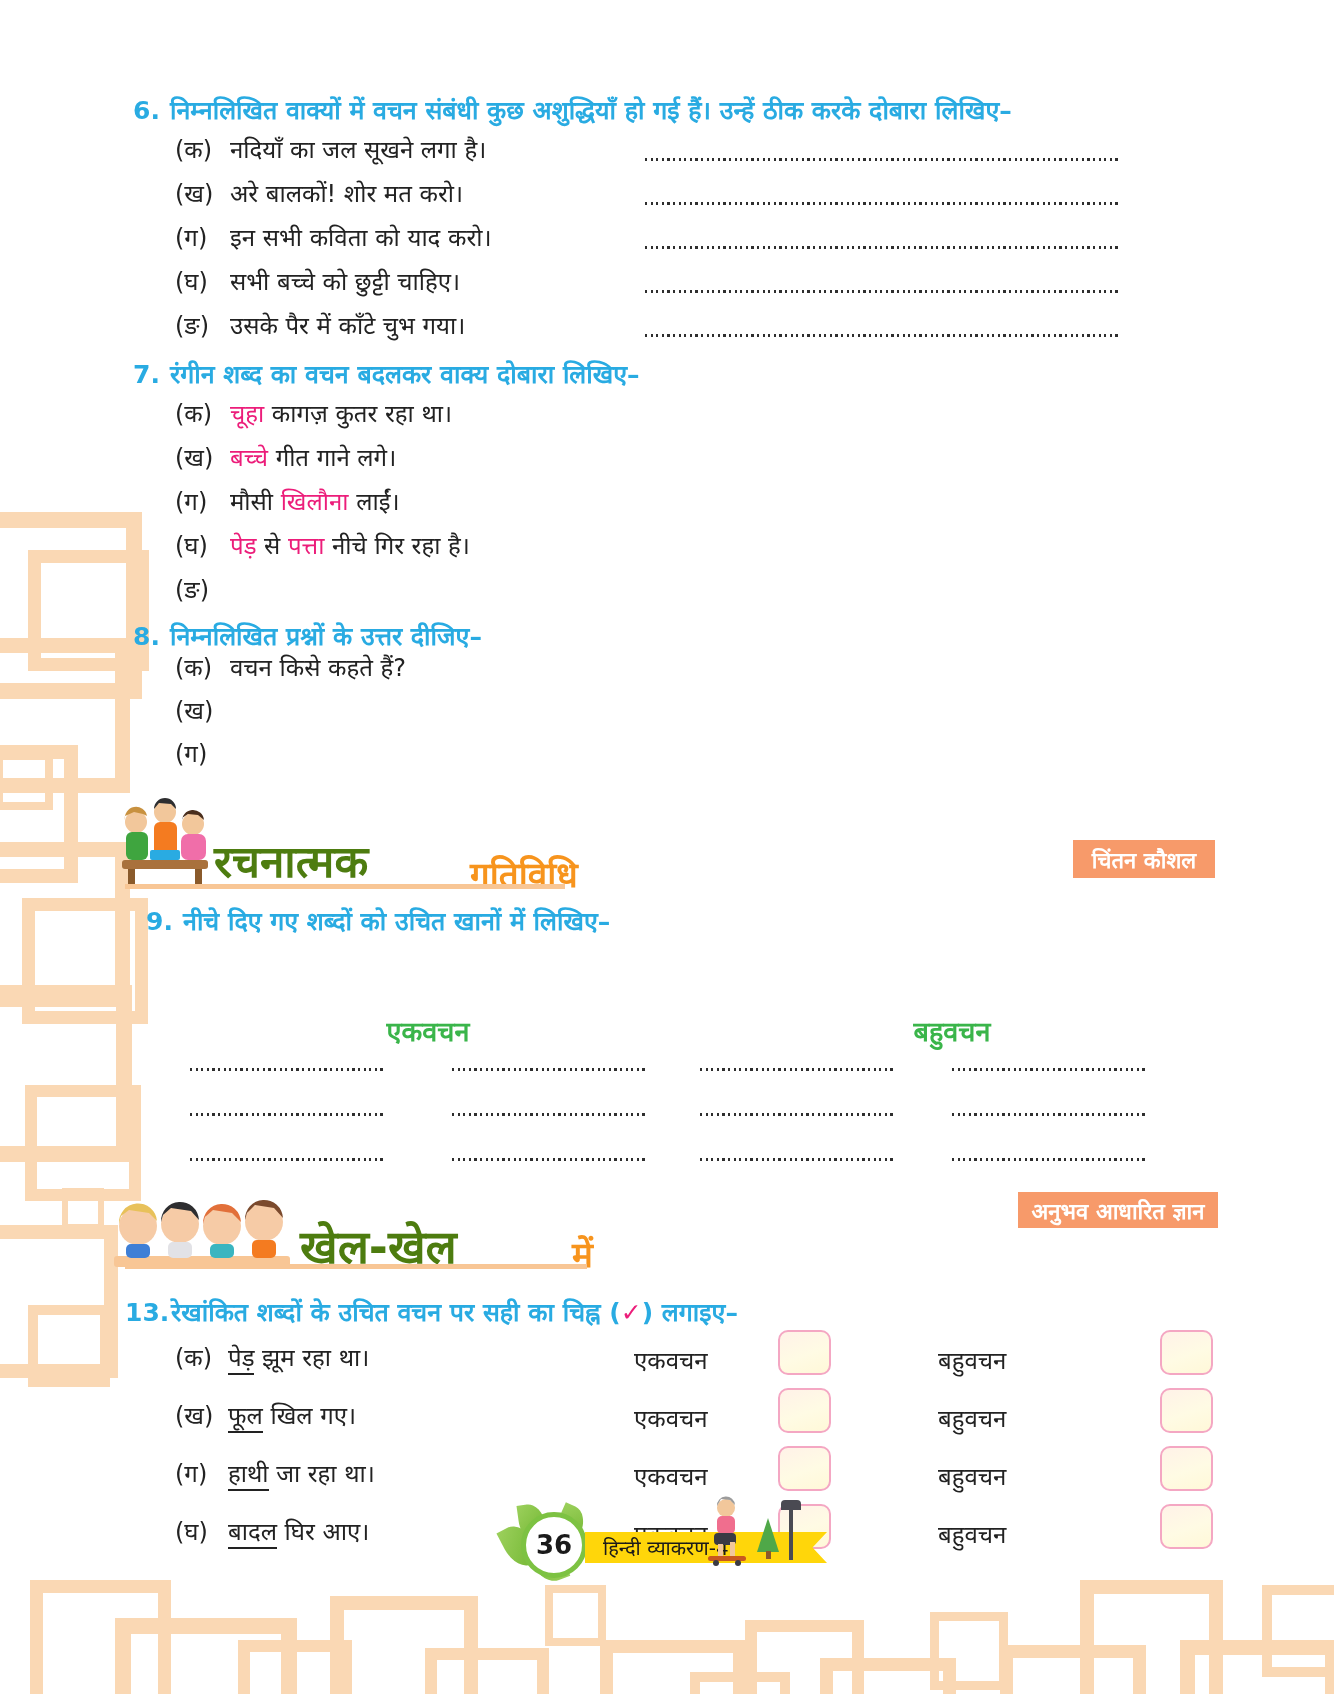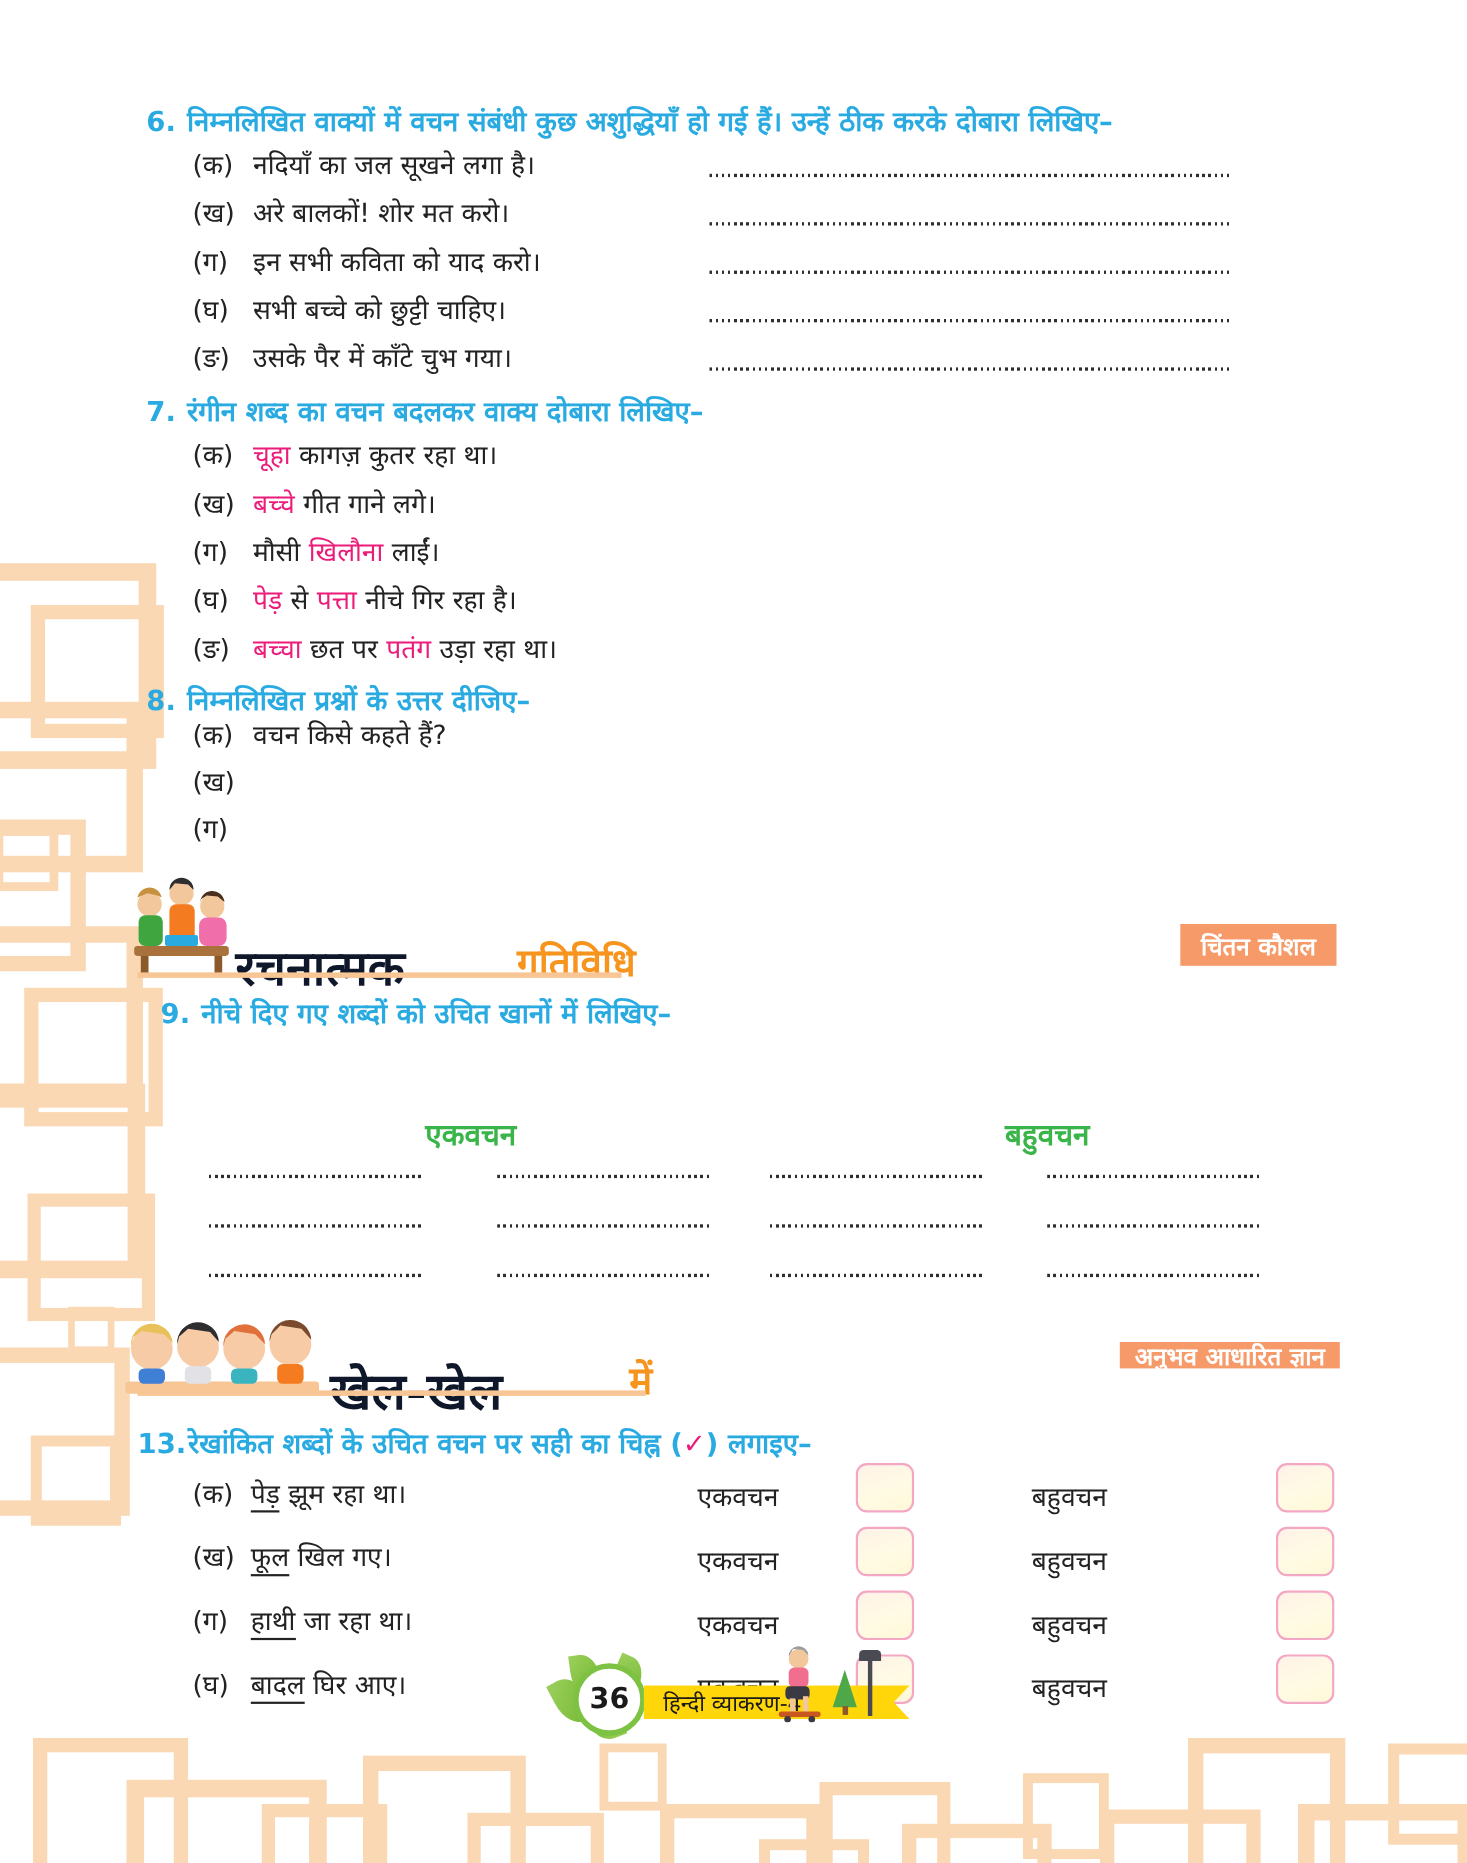--- a/index.html
+++ b/index.html
@@ -16,21 +16,21 @@
   
   .items{position:absolute;left:175px;width:1000px;}
   .row{position:relative;height:44px;font-size:24px;white-space:nowrap;}
   .row .lbl{position:absolute;left:0;top:0;width:50px;}
   .row .txt{position:absolute;left:55px;top:0;}
   .row .dots{position:absolute;left:470px;top:26px;width:473px;height:3px;
     background:repeating-linear-gradient(to right,#2e2e2e 0 2.2px,transparent 2.2px 5.6px);}
   .pk{color:#EC1D7A;}
   .ul{border-bottom:2.5px solid #222;padding-bottom:1px;}
   
-  .sec-title-main{position:absolute;font-weight:bold;color:#0f172a;white-space:nowrap;margin-top:18px;}
+  .sec-title-main{position:absolute;font-weight:bold;color:#4d7c0f;white-space:nowrap;}
   .sec-title-sub{position:absolute;font-weight:bold;color:#F7941D;white-space:nowrap;}
   .sec-rule{position:absolute;height:5px;background:#F8C695;}
   .badge{position:absolute;background:#F79A6A;color:#ffffff;font-weight:bold;font-size:22px;
     display:flex;align-items:center;justify-content:center;white-space:nowrap;}
   
   .bank{position:absolute;left:245px;top:946px;width:766px;height:60px;background:#E9F2E4;
     display:flex;align-items:center;justify-content:center;
     font-family:"DejaVu Serif","Liberation Serif",serif;font-style:italic;font-size:26px;white-space:nowrap;}
   .colhead{position:absolute;top:1012px;width:220px;text-align:center;color:#3AB54A;font-weight:bold;font-size:27px;}
   .slot{position:absolute;width:195px;height:3px;
@@ -141,21 +141,20 @@
       <div class="row">
         <span class="lbl">(ग)</span>
         <span class="txt"><span>मौसी </span><span class="pk">खिलौना</span><span> लाईं।</span></span>
       </div>
       <div class="row">
         <span class="lbl">(घ)</span>
         <span class="txt"><span class="pk">पेड़</span><span> से </span><span class="pk">पत्ता</span><span> नीचे गिर रहा है।</span></span>
       </div>
       <div class="row">
         <span class="lbl">(ङ)</span>
-        <span class="txt"><span class="pk">बच्चा</span><span> छत पर </span><span class="pk">पतंग</span><span> उड़ा रहा था।</span></span>
       </div>
     </div>
 
   <div class="qhead" style="left:133px;top:618px;">
     <span class="num">8.</span><span>निम्नलिखित प्रश्नों के उत्तर दीजिए–</span>
   </div>
   <div class="items" id="q8-items" style="top:650px;">
       <div class="row" style="height: 43px;">
         <span class="lbl">(क)</span>
         <span class="txt">वचन किसे कहते हैं?</span>
@@ -223,21 +222,21 @@
         <path d="M91 44 a19 19 0 0 1 38 -2 l-9 -9 -19 -3 -8 7z" fill="#E2703A"></path>
       <rect x="98" y="64" width="24" height="14" rx="5" fill="#3AB5C0"></rect>
       <circle cx="152" cy="42" r="19" fill="#F6CBA6"></circle>
         <path d="M133 40 a19 19 0 0 1 38 -2 l-9 -10 -19 -3 -8 8z" fill="#7B4A2D"></path>
       <rect x="140" y="60" width="24" height="18" rx="5" fill="#F47B20"></rect>
     </svg>
   </div>
   <div class="sec-title-main" style="left:300px;top:1214px;font-size:46px;">खेल-खेल</div>
   <div class="sec-title-sub" style="left:572px;top:1230px;font-size:35px;">में</div>
   <div class="sec-rule" style="left:125px;top:1264px;width:462px;"></div>
-  <div class="badge" style="left:1018px;top:1192px;width:200px;height:24px;margin-top:28px;">अनुभव आधारित ज्ञान</div>
+  <div class="badge" style="left:1018px;top:1192px;width:200px;height:36px;">अनुभव आधारित ज्ञान</div>
 
   <div class="qhead wide" style="left:125px;top:1294px;">
     <span class="num">13.</span><span>रेखांकित शब्दों के उचित वचन पर सही का चिह्न (</span><span class="pk">✓</span><span>) लगाइए–</span>
   </div>
   <div class="items" id="q10-rows" style="top:1330px;width:1060px;">
       <div class="q10row">
         <span class="lbl">(क)</span>
         <span class="txt"><span class="ul">पेड़</span><span> झूम रहा था।</span></span>
         <span class="opt1">एकवचन</span>
         <div class="cbox b1"></div>

